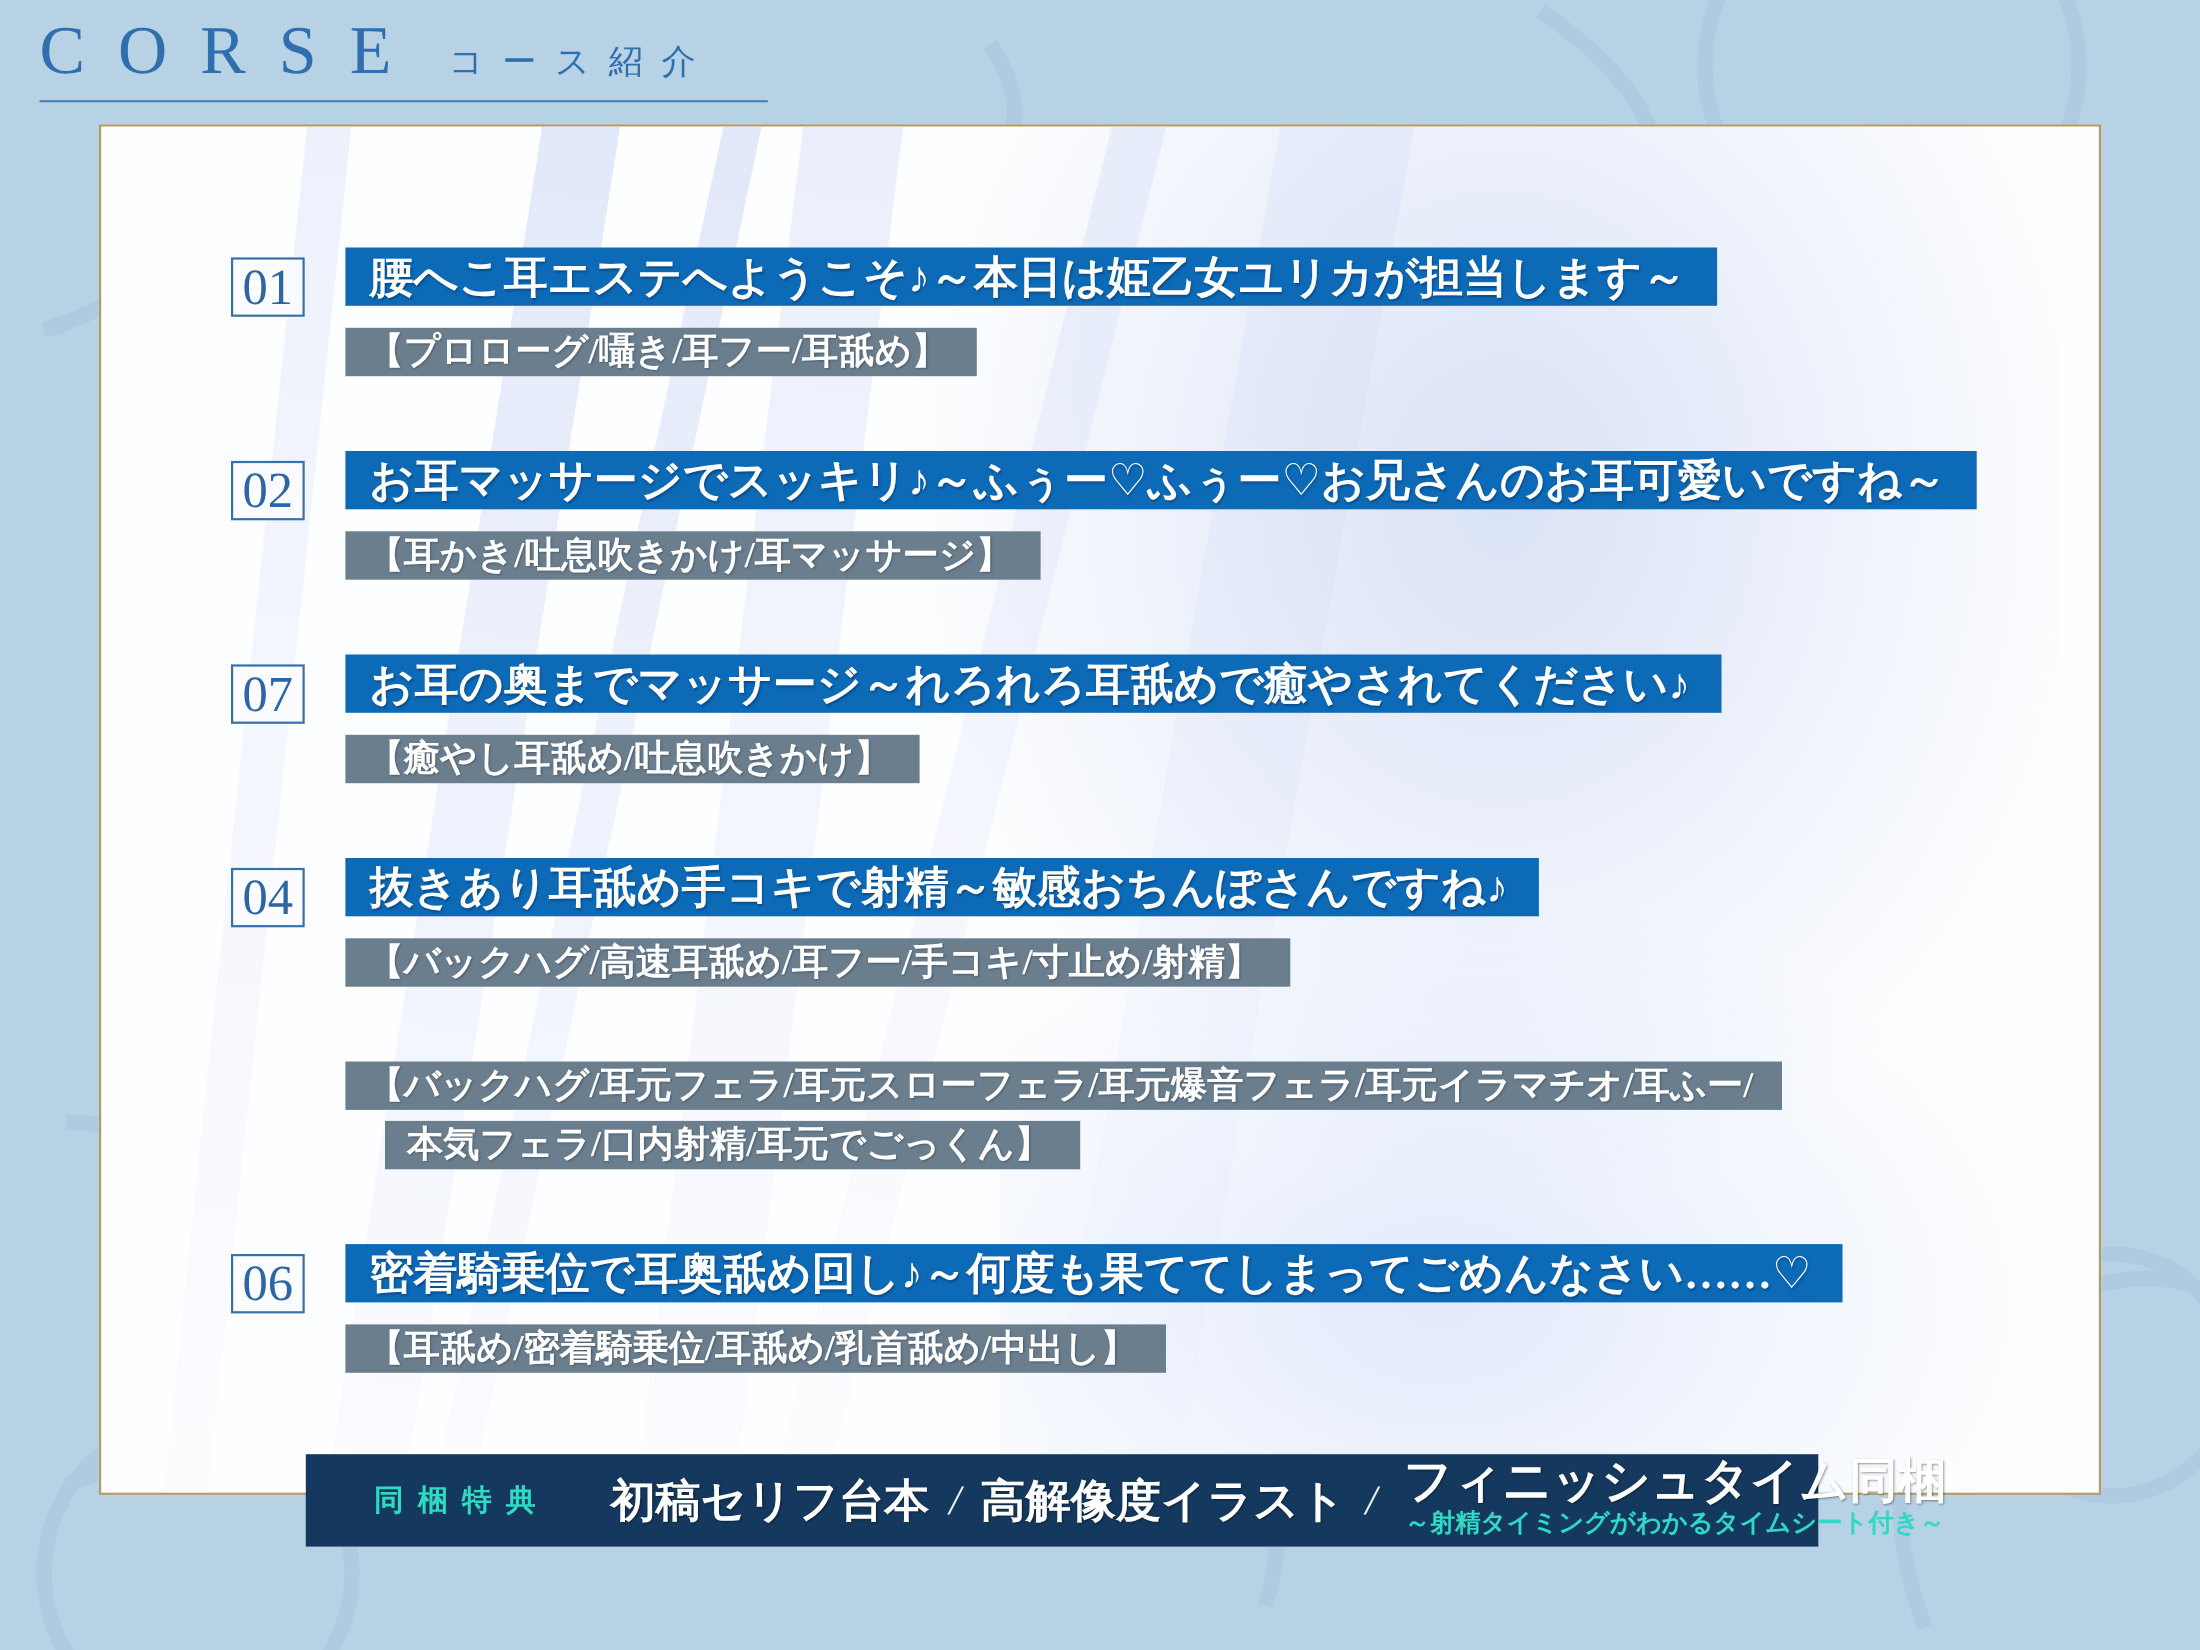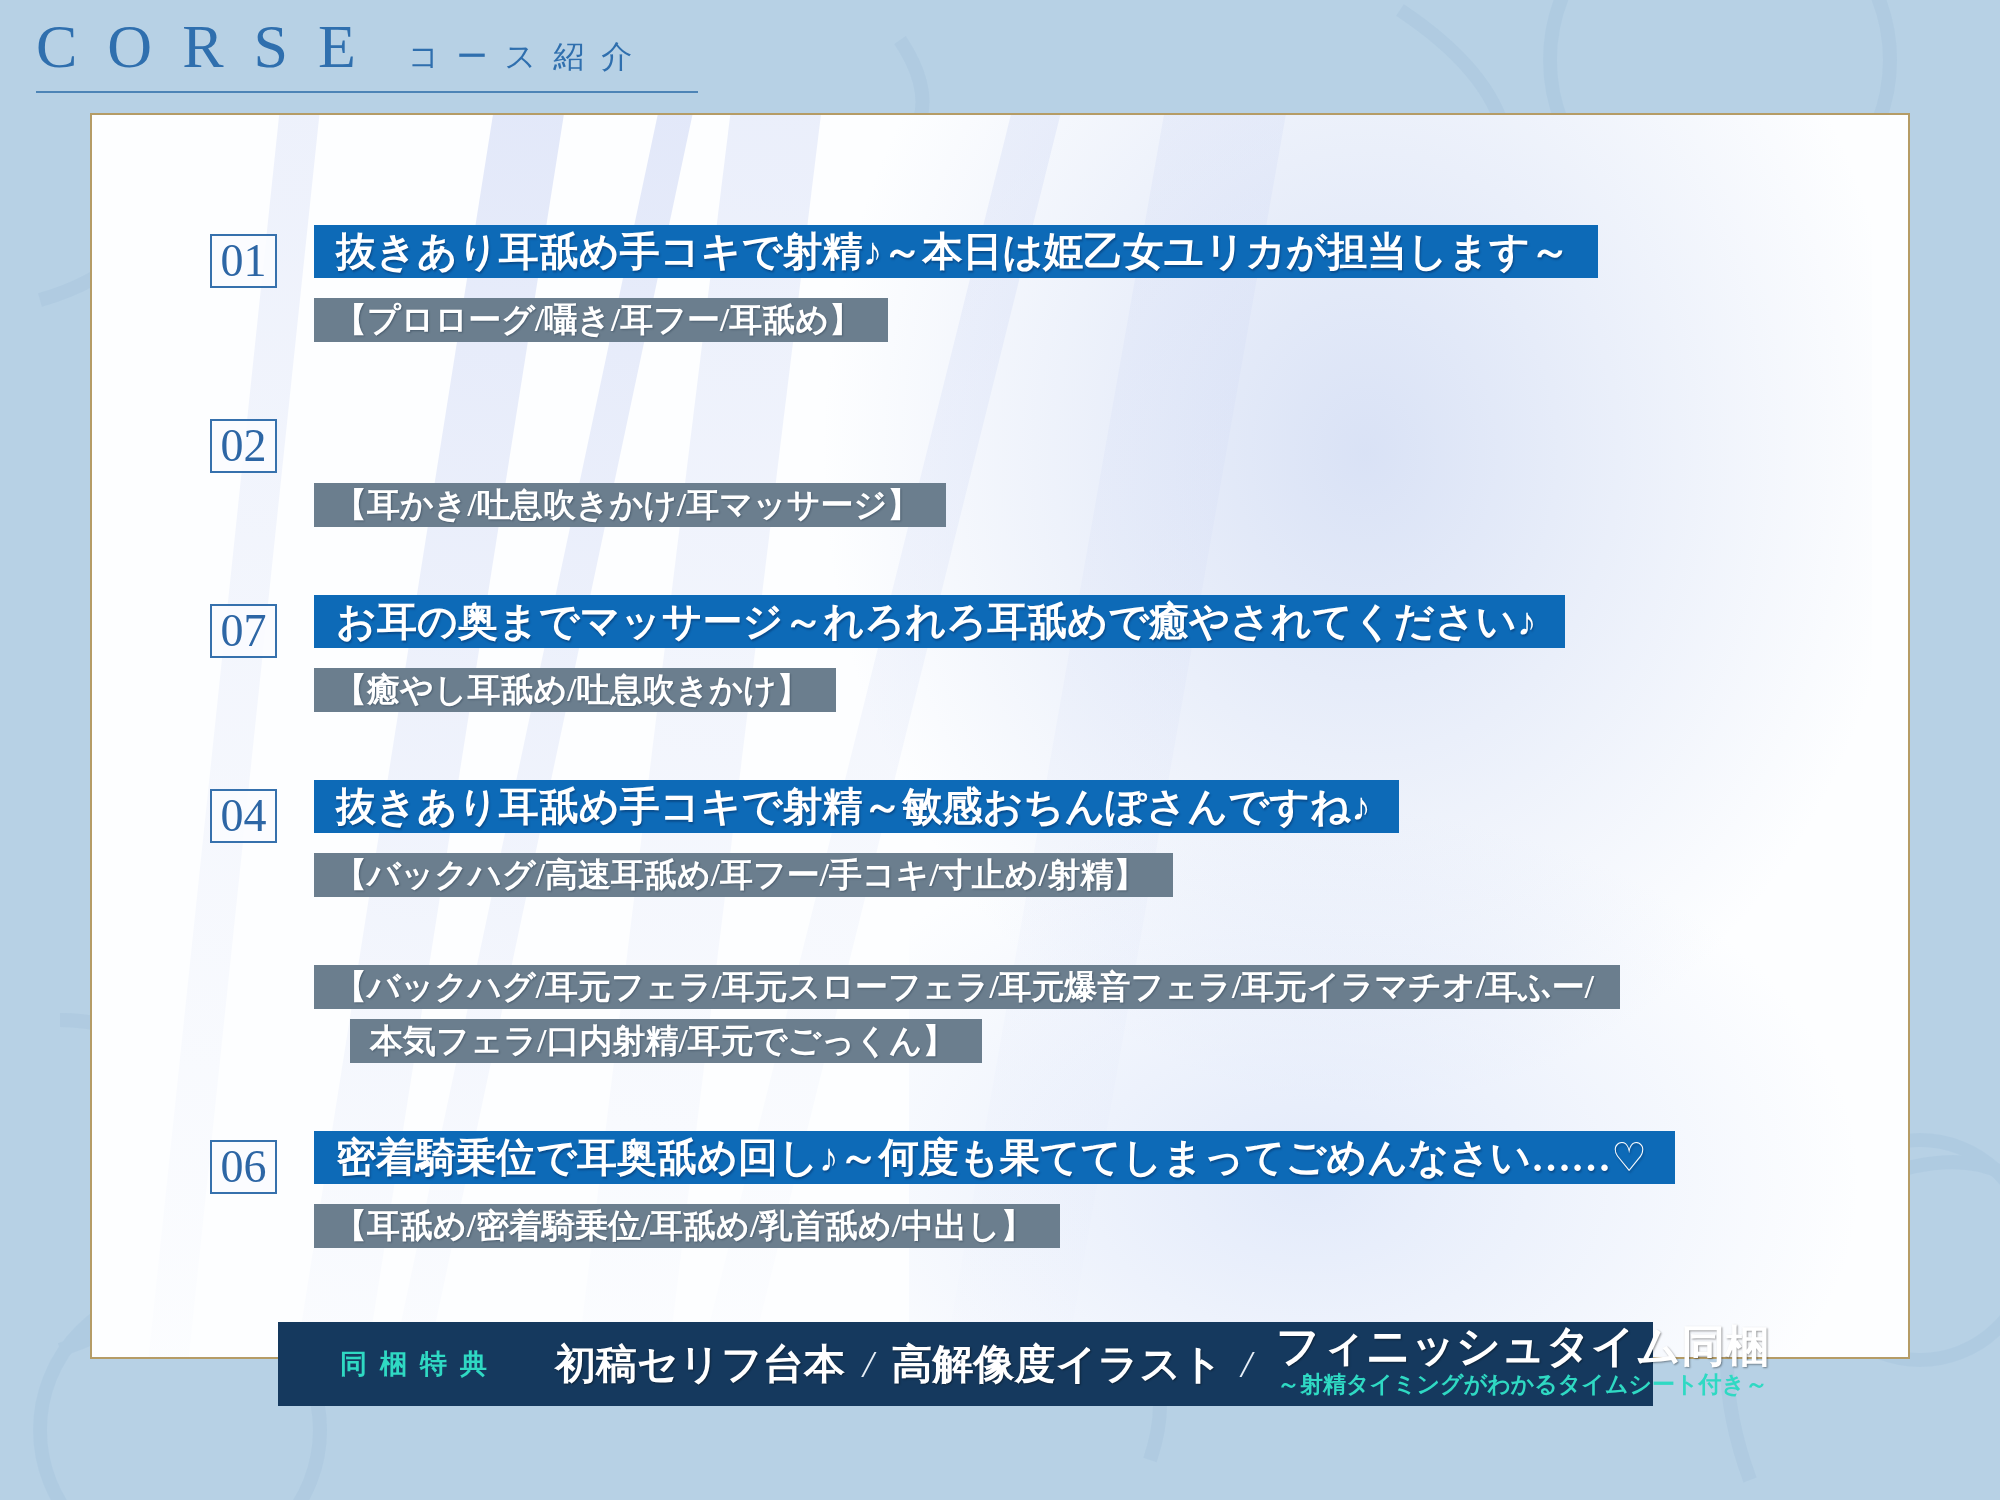--- a/index.html
+++ b/index.html
@@ -130,30 +130,31 @@
     <div class="streak s4"></div>
     <div class="streak s5"></div>
     <div class="streak s6"></div>
   </div>
 
   <div class="course-list">
 
     <div class="course-item">
       <div class="title-row">
         <div class="num-box">01</div>
-        <div class="title-banner">抜きあり耳舐め手コキで射精♪～本日は姫乙女ユリカが担当します～</div>
+        <div class="title-banner">腰へこ耳エステへようこそ♪～本日は姫乙女ユリカが担当します～</div>
       </div>
       <div class="tag-row">
         <span class="tag-banner">【プロローグ/囁き/耳フー/耳舐め】</span>
       </div>
     </div>
 
     <div class="course-item">
       <div class="title-row">
         <div class="num-box">02</div>
+        <div class="title-banner">お耳マッサージでスッキリ♪～ふぅー♡ふぅー♡お兄さんのお耳可愛いですね～</div>
       </div>
       <div class="tag-row">
         <span class="tag-banner">【耳かき/吐息吹きかけ/耳マッサージ】</span>
       </div>
     </div>
 
     <div class="course-item">
       <div class="title-row">
         <div class="num-box">07</div>
         <div class="title-banner">お耳の奥までマッサージ～れろれろ耳舐めで癒やされてください♪</div>

